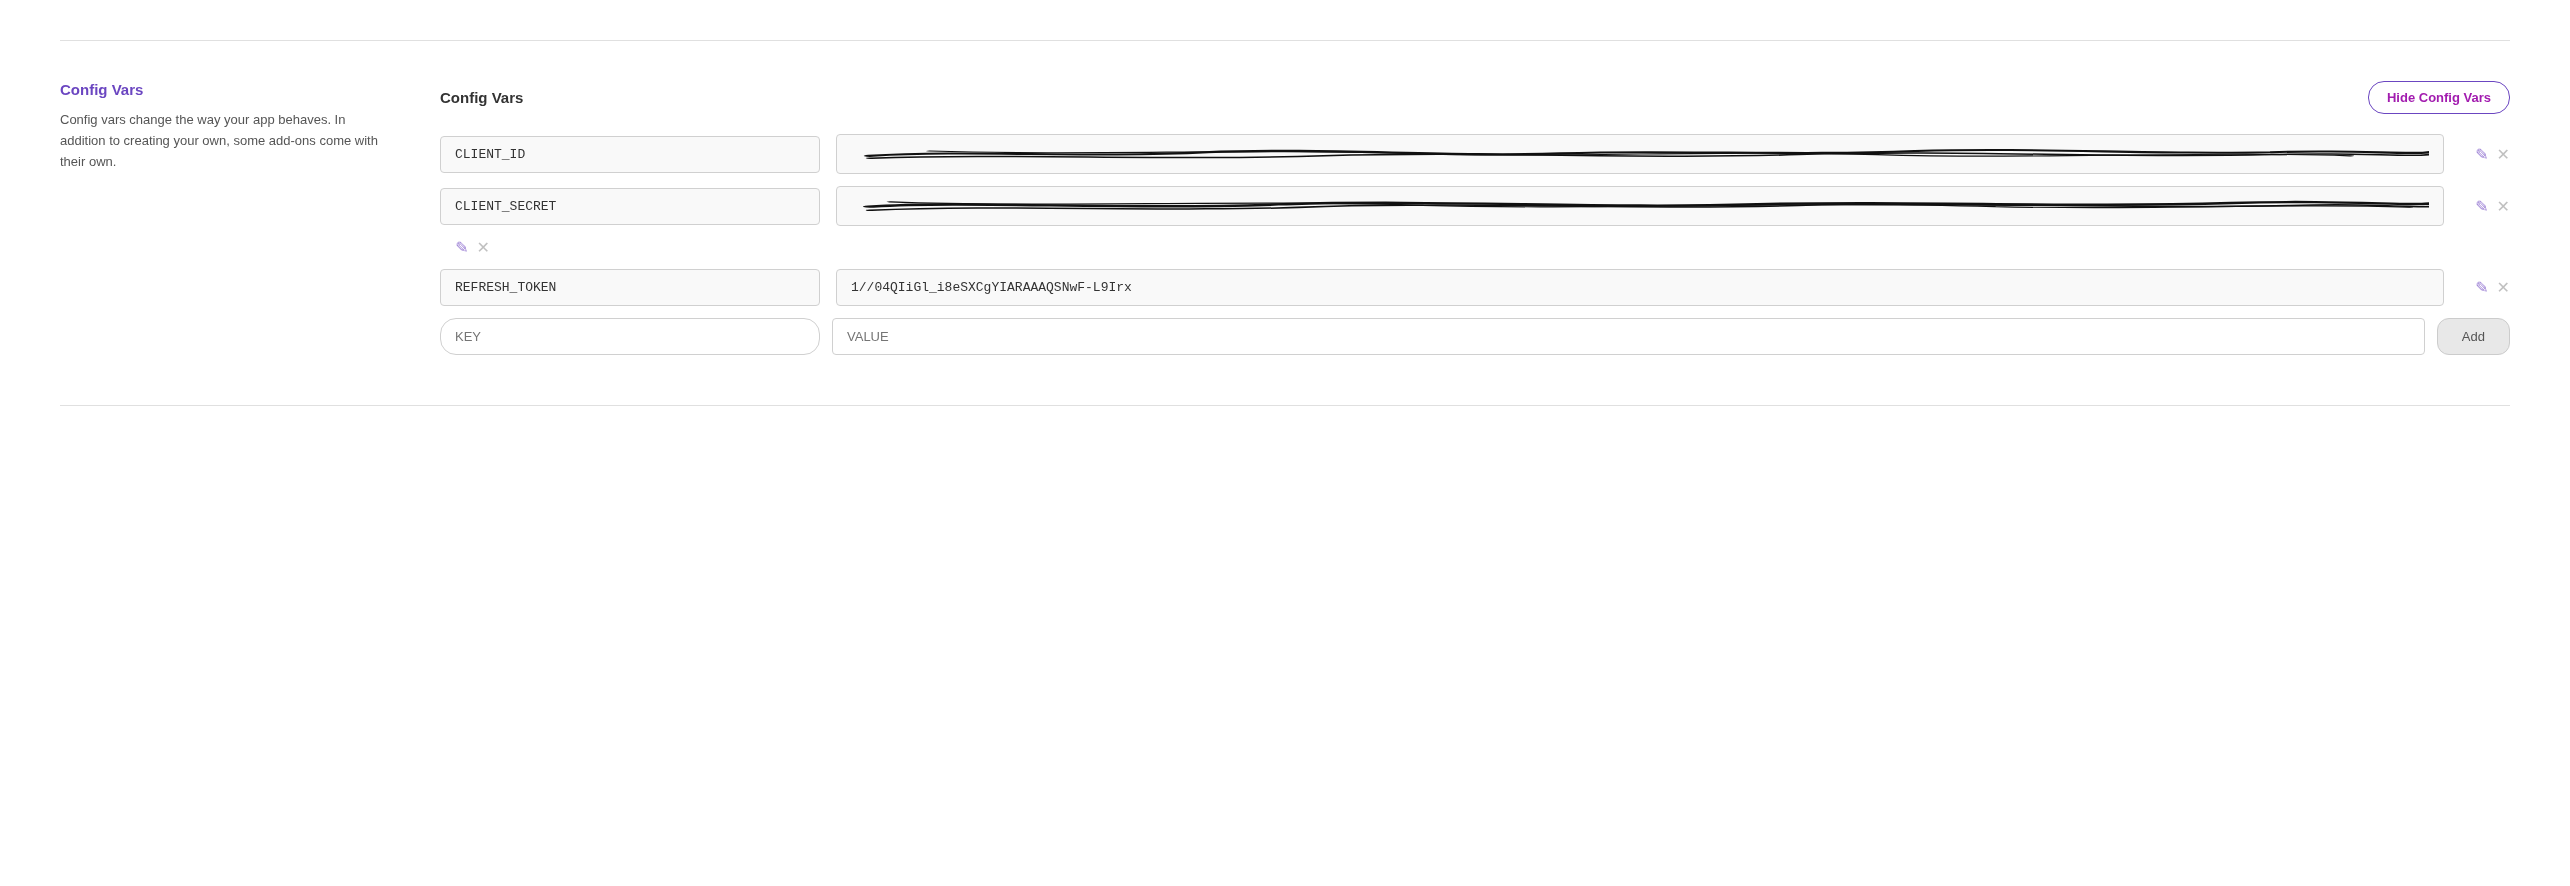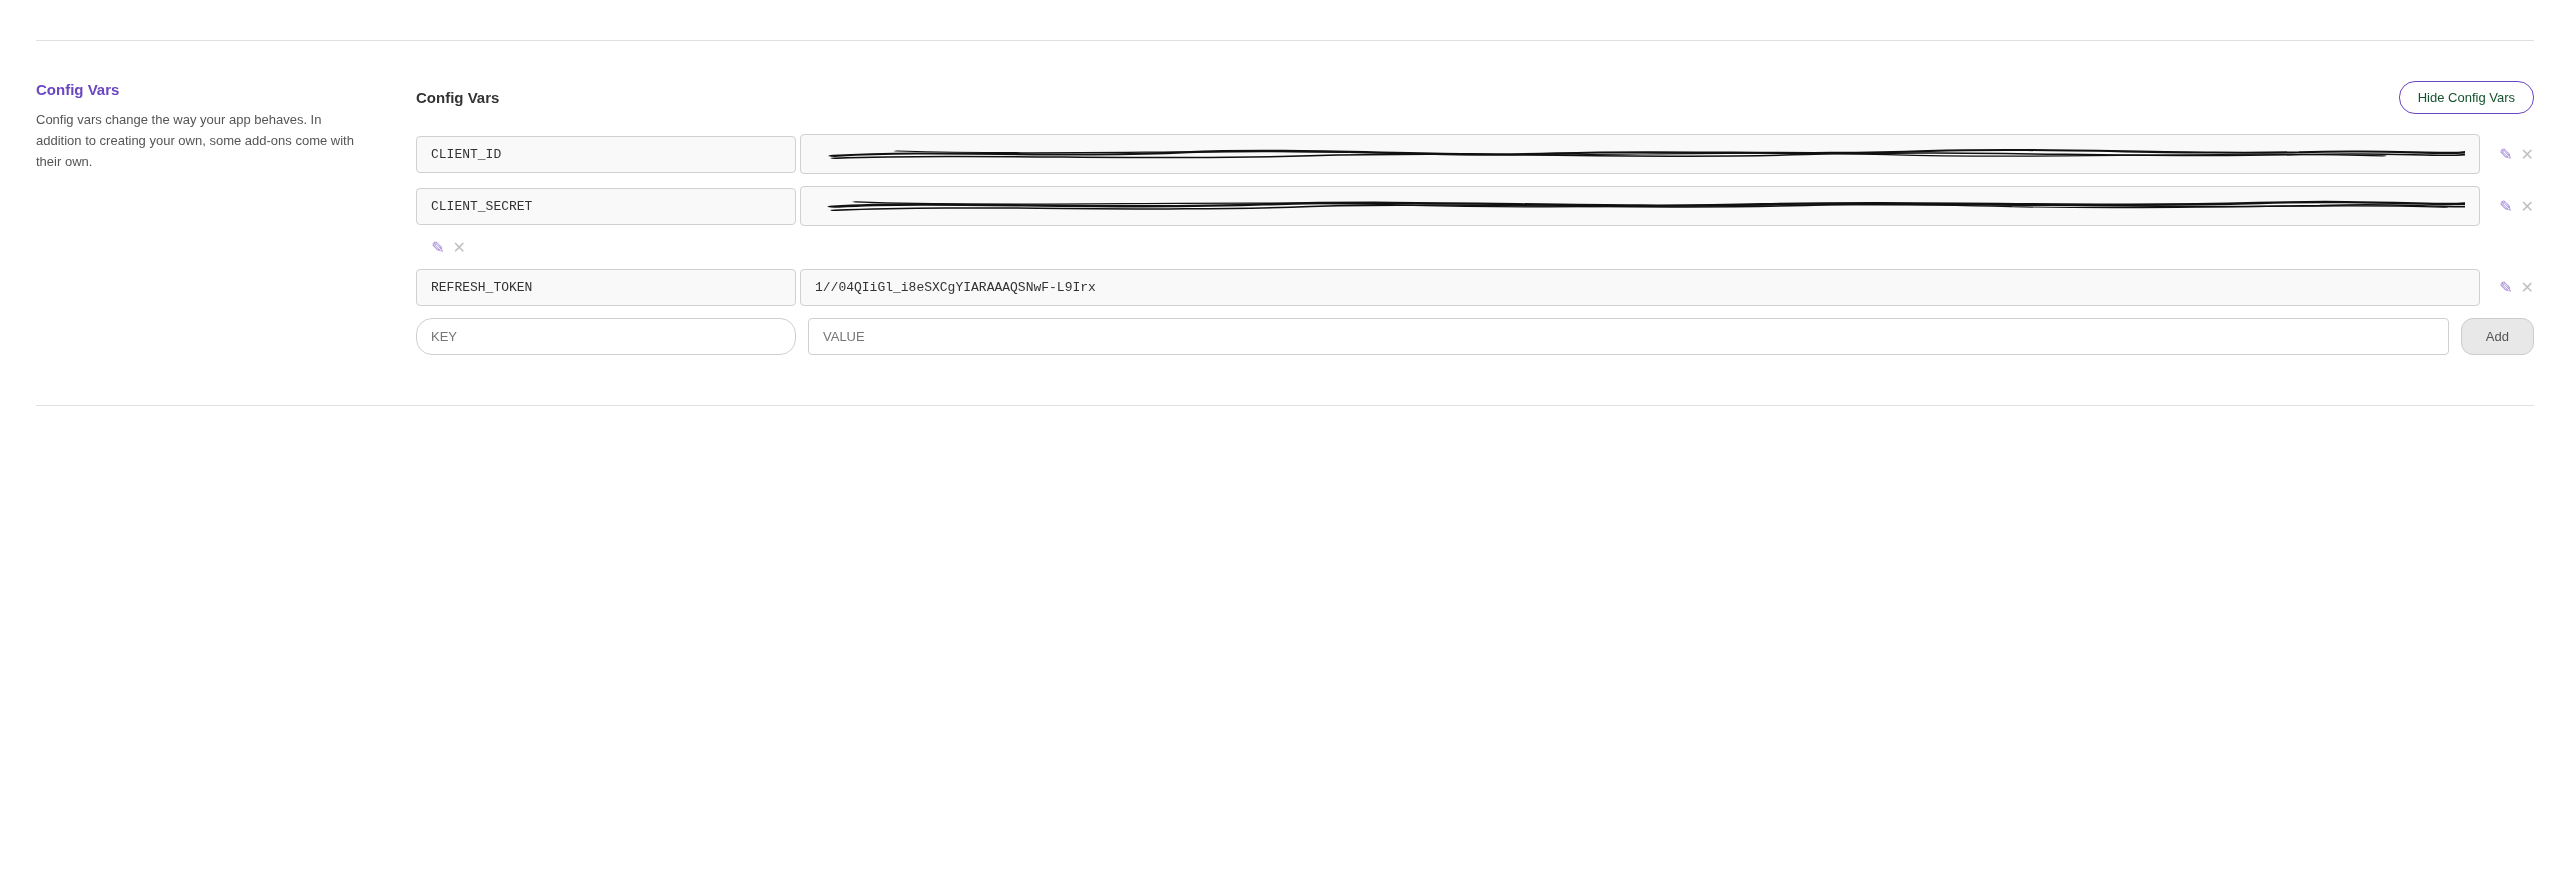--- a/index.html
+++ b/index.html
@@ -10,21 +10,21 @@
 
     body {
       font-family: -apple-system, BlinkMacSystemFont, 'Segoe UI', Helvetica, Arial, sans-serif;
       background: #ffffff;
       color: #333;
       font-size: 14px;
     }
 
     .page-container {
       max-width: 2570px;
-      padding: 40px 36px;
+      padding: 40px 60px;
     }
 
     .top-divider {
       border: none;
       border-top: 1px solid #e0e0e0;
       margin-bottom: 40px;
     }
 
     .section {
       display: flex;
@@ -63,32 +63,32 @@
 
     .right-panel-title {
       font-size: 15px;
       font-weight: 600;
       color: #333;
     }
 
     .hide-btn {
       border: 1.5px solid #6b46c1;
       background: #fff;
-      color: #14532d;
+      color: #a21caf;
       padding: 8px 18px;
       border-radius: 16px;
       font-size: 13px;
-      font-weight: 400;
+      font-weight: 700;
       cursor: pointer;
     }
 
     .config-row {
       display: flex;
       align-items: center;
-      gap: 4px;
+      gap: 16px;
       margin-bottom: 12px;
     }
 
     .config-key-input {
       width: 380px;
       flex-shrink: 0;
       padding: 10px 14px;
       border: 1px solid #d0d0d0;
       border-radius: 4px;
       background: #f9f9f9;

